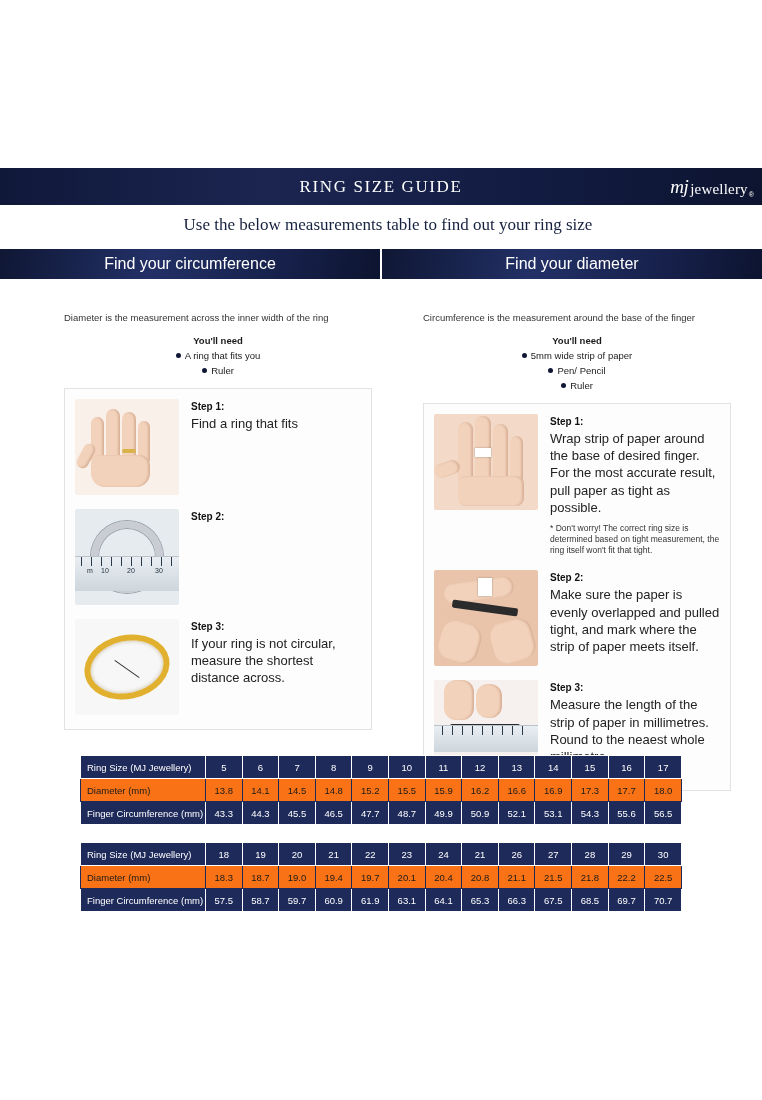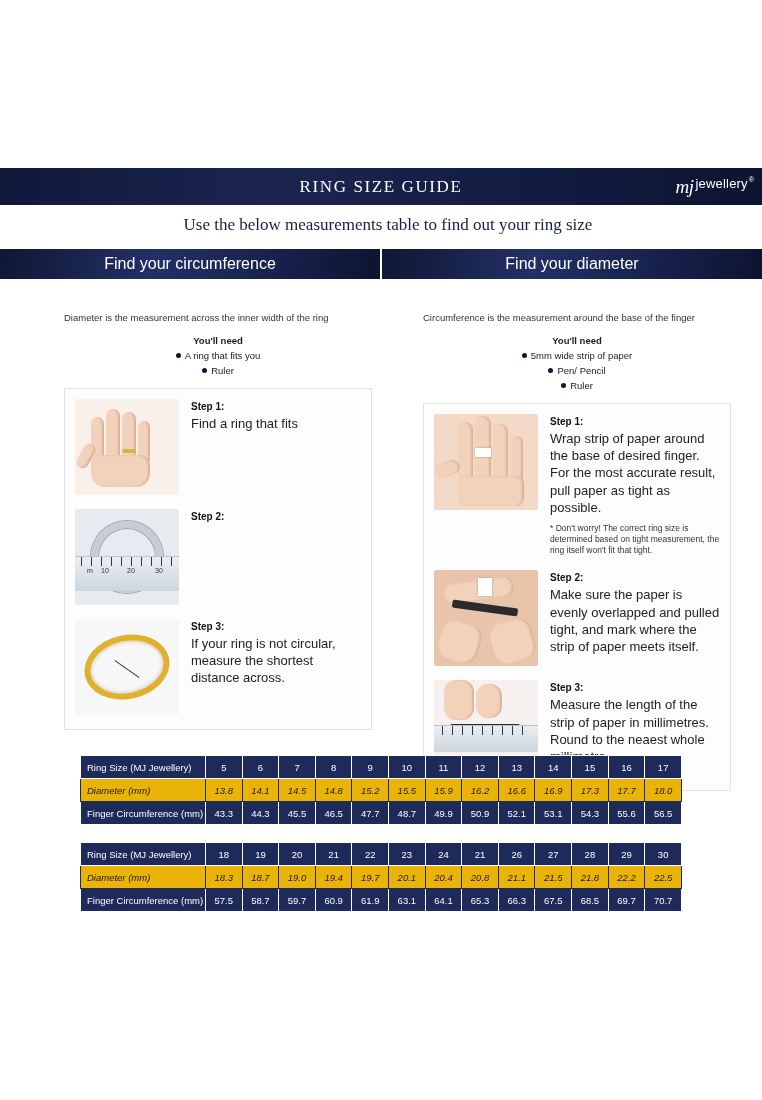--- a/index.html
+++ b/index.html
@@ -42,32 +42,32 @@
     font-size: 17px;
     letter-spacing: 1.6px;
     font-weight: 400;
   }
   .brand {
     position: absolute;
     right: 8px;
     top: 50%;
     transform: translateY(-50%);
     display: flex;
-    align-items: flex-start;
+    align-items: flex-end;
     color: #ffffff;
   }
   .brand-mj {
     font-family: "Liberation Serif", serif;
     font-style: italic;
     font-size: 19px;
     letter-spacing: -0.5px;
   }
   .brand-word {
-    font-family: Liberation Sans, sans-serif;
-    font-size: 13px;
+    font-family: Liberation Serif, serif;
+    font-size: 15px;
     margin-left: 2px;
     letter-spacing: 0.2px;
   }
   .brand-reg {
     font-size: 7px;
     margin-left: 1px;
     vertical-align: super;
   }
 
   
@@ -285,24 +285,23 @@
     height: 22px;
     padding: 0;
     color: #ffffff;
   }
   table.size-table tr.head td,
   table.size-table tr.circ td {
     background: #1e2a5a;
     color: #ffffff;
   }
   table.size-table tr.dia td {
-    background: #eab308;
+    background: #f97316;
     color: #1a1a1a;
     border: 1px solid #1e2a5a;
-    font-style: italic;
   }
   table.size-table td.label {
     width: 118px;
     text-align: left;
     padding-left: 6px;
     font-size: 9.5px;
   }
   table.size-table tr.dia td.label {
     color: #1a1a1a;
   }

